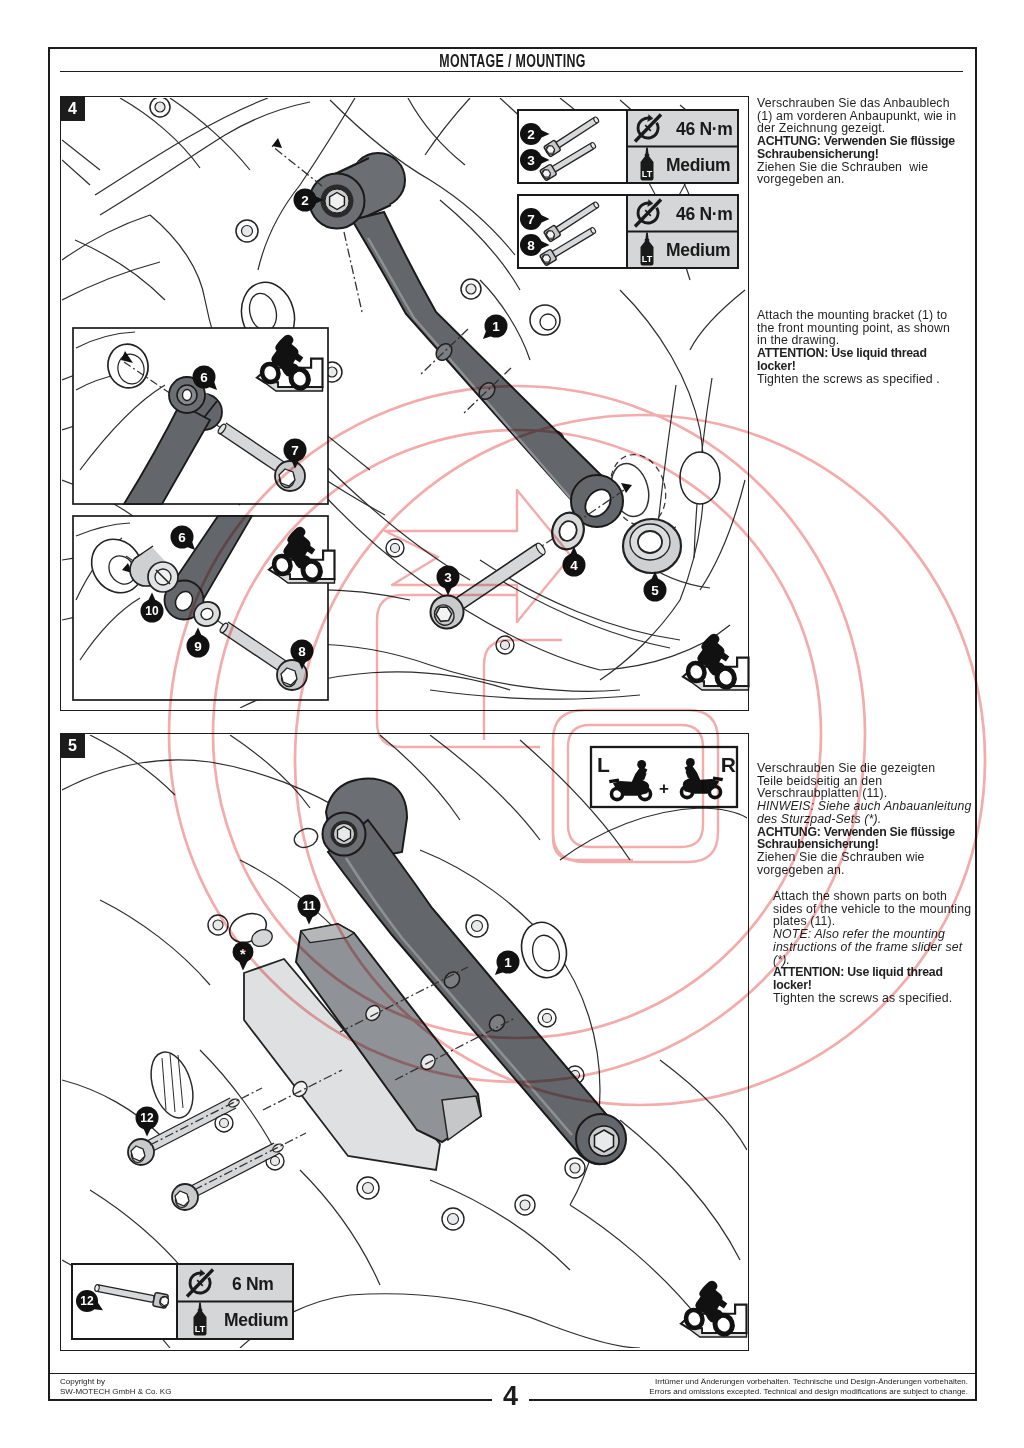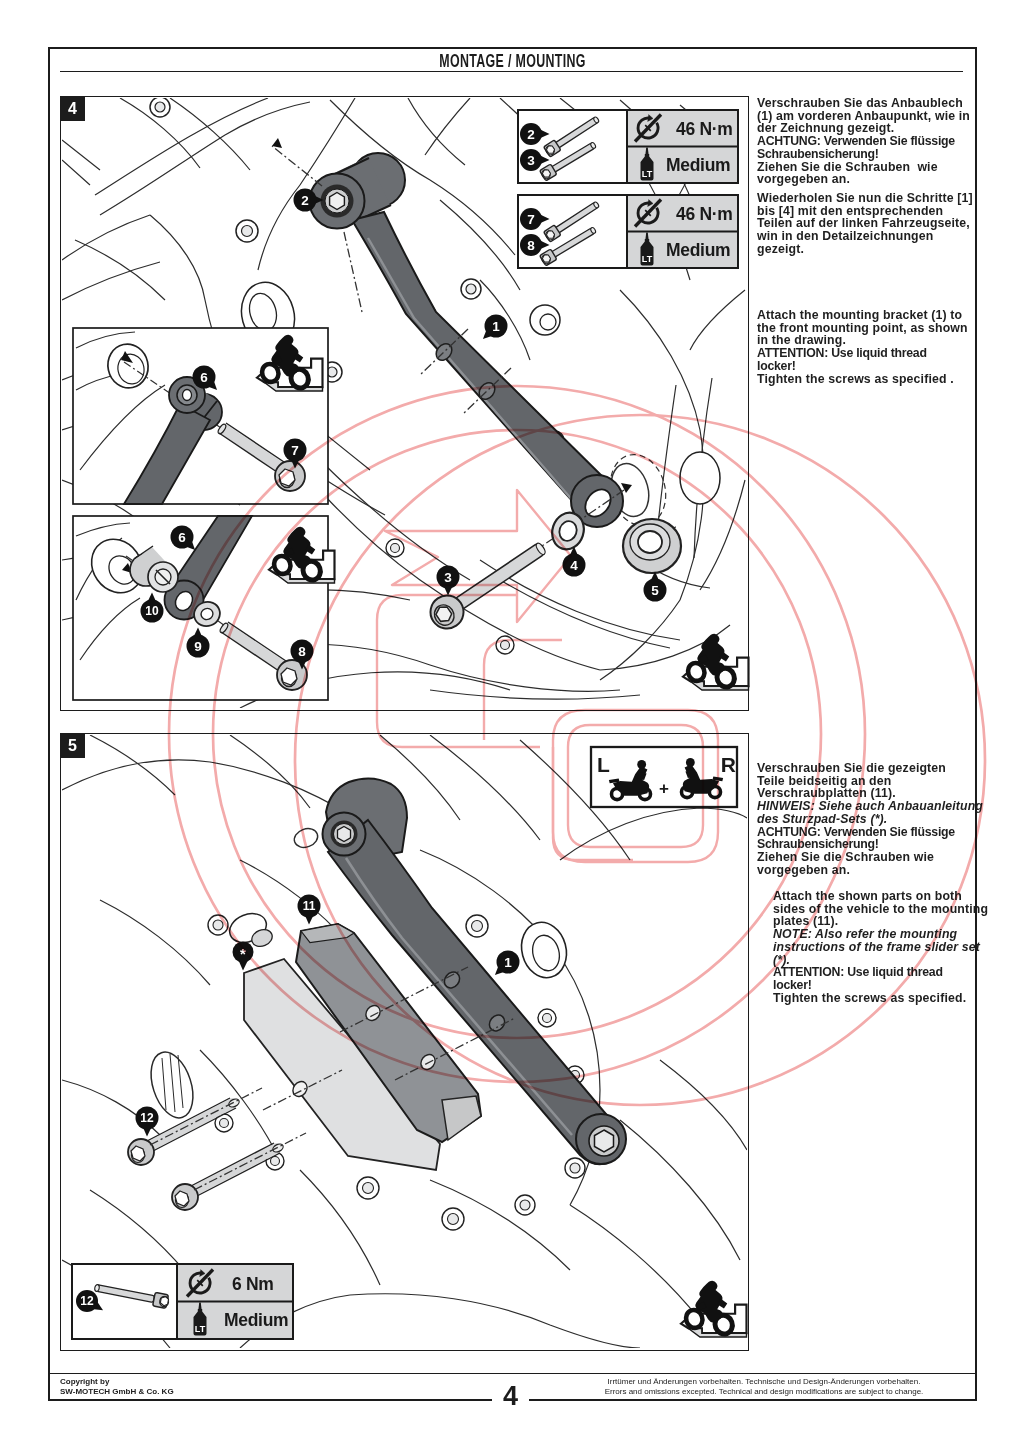--- a/index.html
+++ b/index.html
@@ -9,26 +9,26 @@
   .pageborder{left:48px;top:47px;width:925px;height:1350px;border:2px solid #1c1c1c;}
   .hdr{left:48px;top:50px;width:929px;text-align:center;font-weight:bold;font-size:18.5px;
        letter-spacing:.5px;color:#1c1c1c;transform:scaleX(0.671);transform-origin:50% 0;}
   .hdrline{left:60px;top:71px;width:903px;height:0;border-top:1.6px solid #1c1c1c;}
   .panel{border:1.6px solid #1c1c1c;background:transparent;}
   .p4{left:60px;top:96px;width:687px;height:613px;}
   .p5{left:60px;top:733px;width:687px;height:616px;}
   .stepsq{width:25px;height:25px;background:#1c1c1c;color:#fff;font-weight:bold;
           font-size:16px;text-align:center;line-height:25px;}
   .txtcol{left:757px;width:215px;font-size:12.3px;line-height:12.7px;color:#1f1f1f;
-          letter-spacing:0.15px;white-space:nowrap;font-weight:bold;}
+          letter-spacing:0.15px;white-space:nowrap;}
   .txtcol p{margin:0 0 6px 0;}
   .txtcol b{letter-spacing:-0.25px;}
   .ftline{left:48px;top:1373px;width:927px;height:0;border-top:1.4px solid #1c1c1c;}
-  .ftl{left:60px;top:1377px;font-size:8px;line-height:9.6px;color:#222;font-weight:bold;}
-  .ftr{left:560px;top:1377px;width:408px;font-size:8px;line-height:9.6px;color:#222;text-align:center;}
+  .ftl{left:60px;top:1377px;font-size:8px;line-height:9.6px;color:#222;}
+  .ftr{left:560px;top:1377px;width:408px;font-size:8px;line-height:9.6px;color:#222;text-align:right;}
   .pgnum{left:492px;top:1381px;width:37px;text-align:center;font-size:27px;font-weight:bold;color:#1c1c1c;}
   svg{position:absolute;left:0;top:0;}
 </style>
 </head>
 <body>
 <div class="abs pageborder"></div>
 <div class="abs hdr">MONTAGE / MOUNTING</div>
 <div class="abs hdrline"></div>
 <div class="abs panel p4"></div>
 <div class="abs panel p5"></div>
@@ -36,25 +36,20 @@
 <div class="abs stepsq" style="left:60px;top:733px;">5</div>
 
 <div class="abs txtcol" style="top:97px;">
 <p>Verschrauben Sie das Anbaublech<br>
 (1) am vorderen Anbaupunkt, wie in<br>
 der Zeichnung gezeigt.<br>
 <b>ACHTUNG: Verwenden Sie flüssige<br>
 Schraubensicherung!</b><br>
 Ziehen Sie die Schrauben&nbsp; wie<br>
 vorgegeben an.</p>
-<p>Wiederholen Sie nun die Schritte [1]<br>
-bis [4] mit den entsprechenden<br>
-Teilen auf der linken Fahrzeugseite,<br>
-win in den Detailzeichnungen<br>
-gezeigt.</p>
 </div>
 <div class="abs txtcol" style="top:309px;">
 <p>Attach the mounting bracket (1) to<br>
 the front mounting point, as shown<br>
 in the drawing.<br>
 <b>ATTENTION: Use liquid thread<br>
 locker!</b><br>
 Tighten the screws as specified .</p>
 </div>
 

